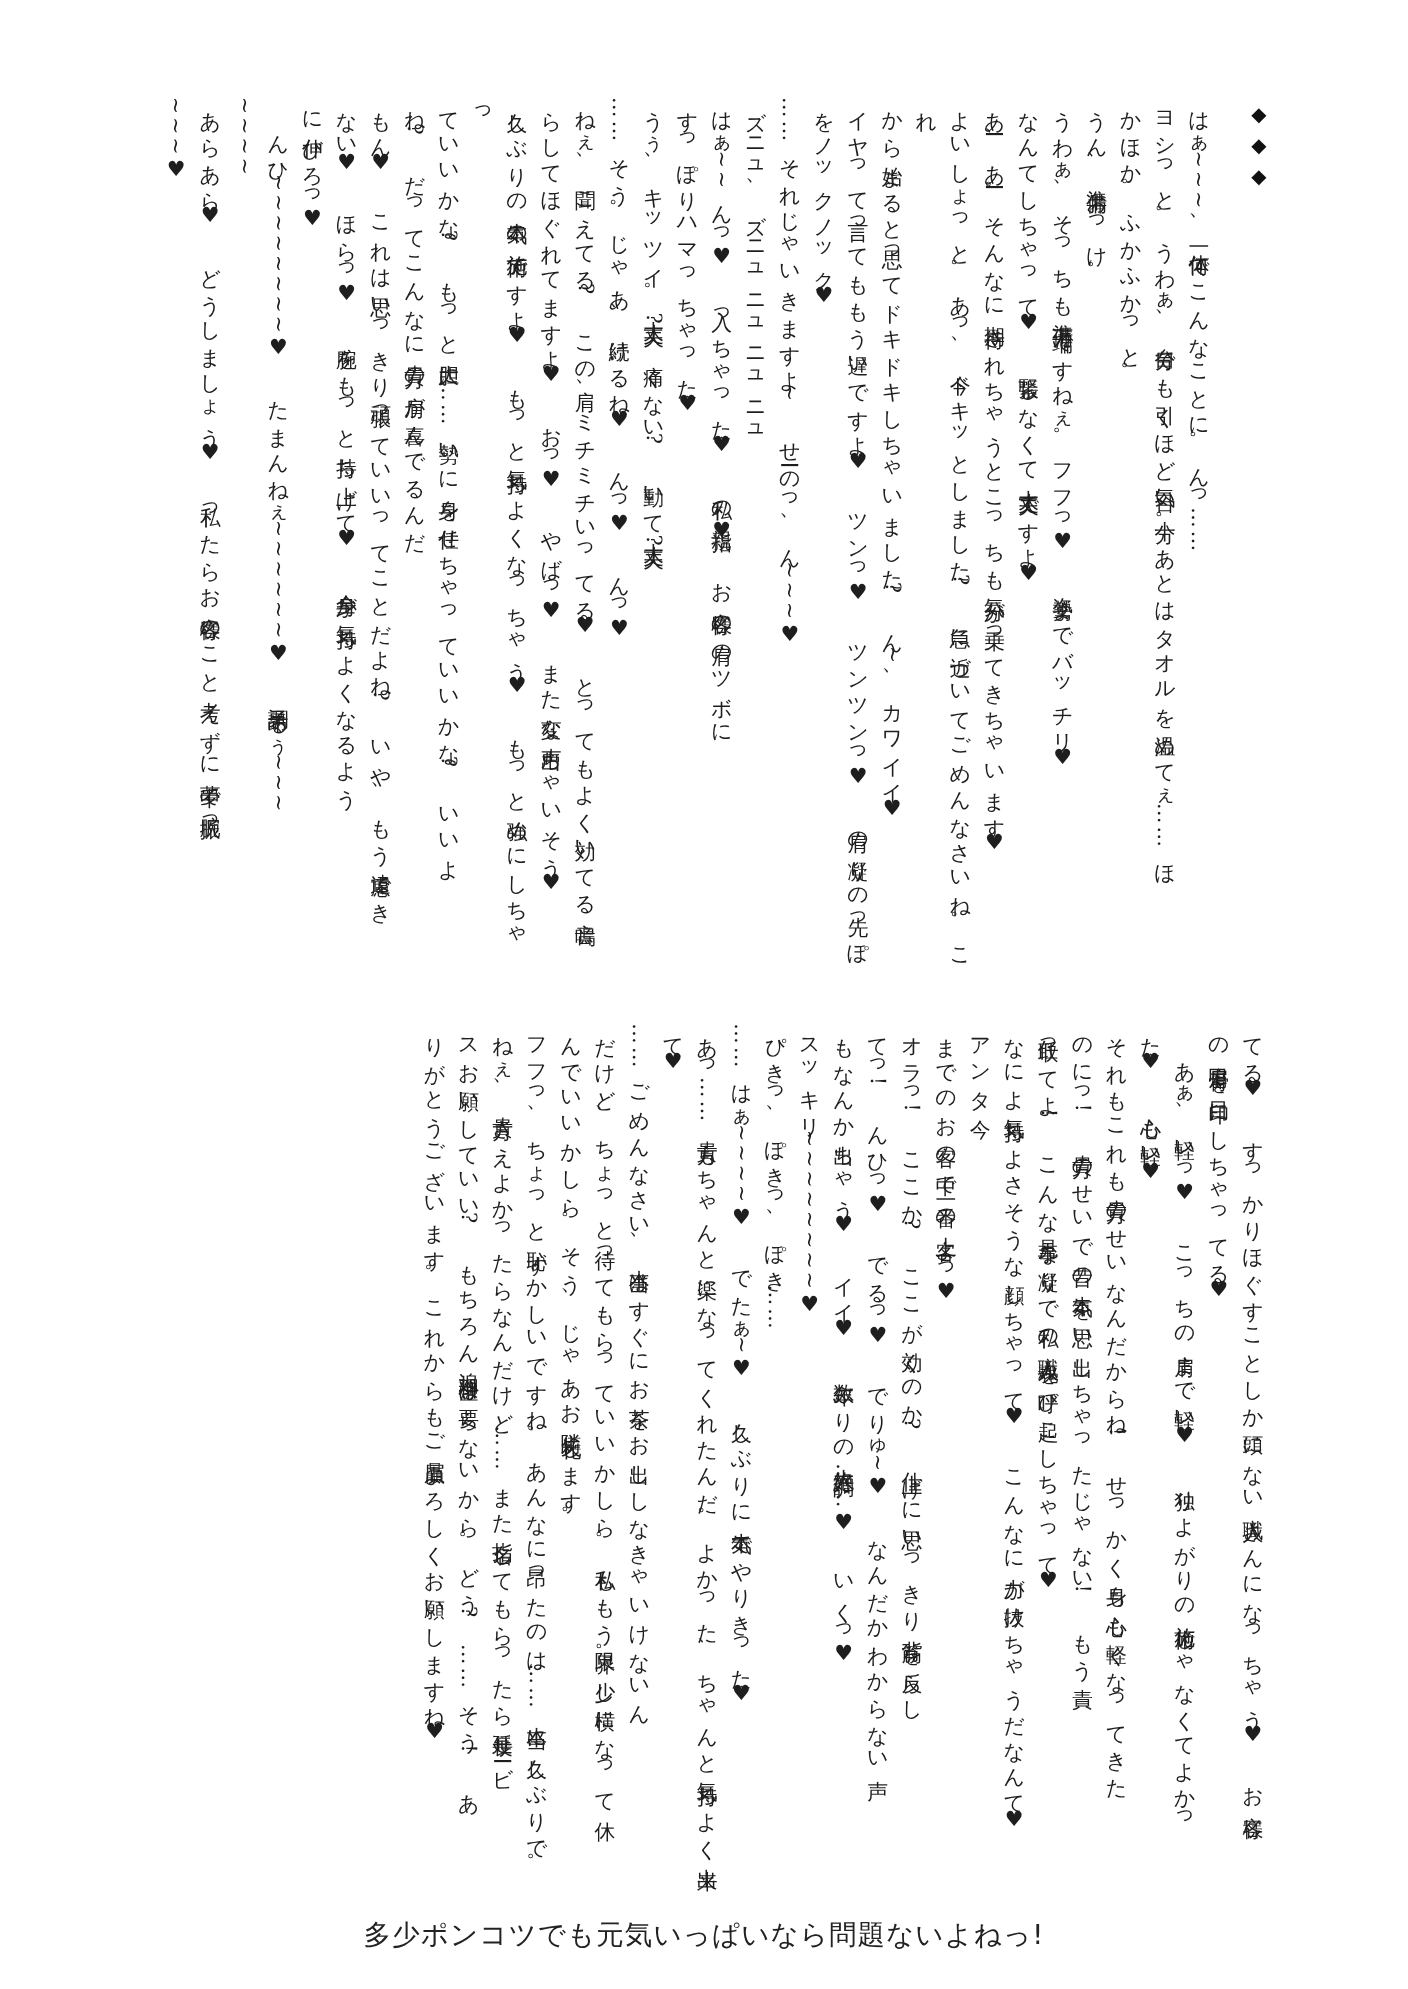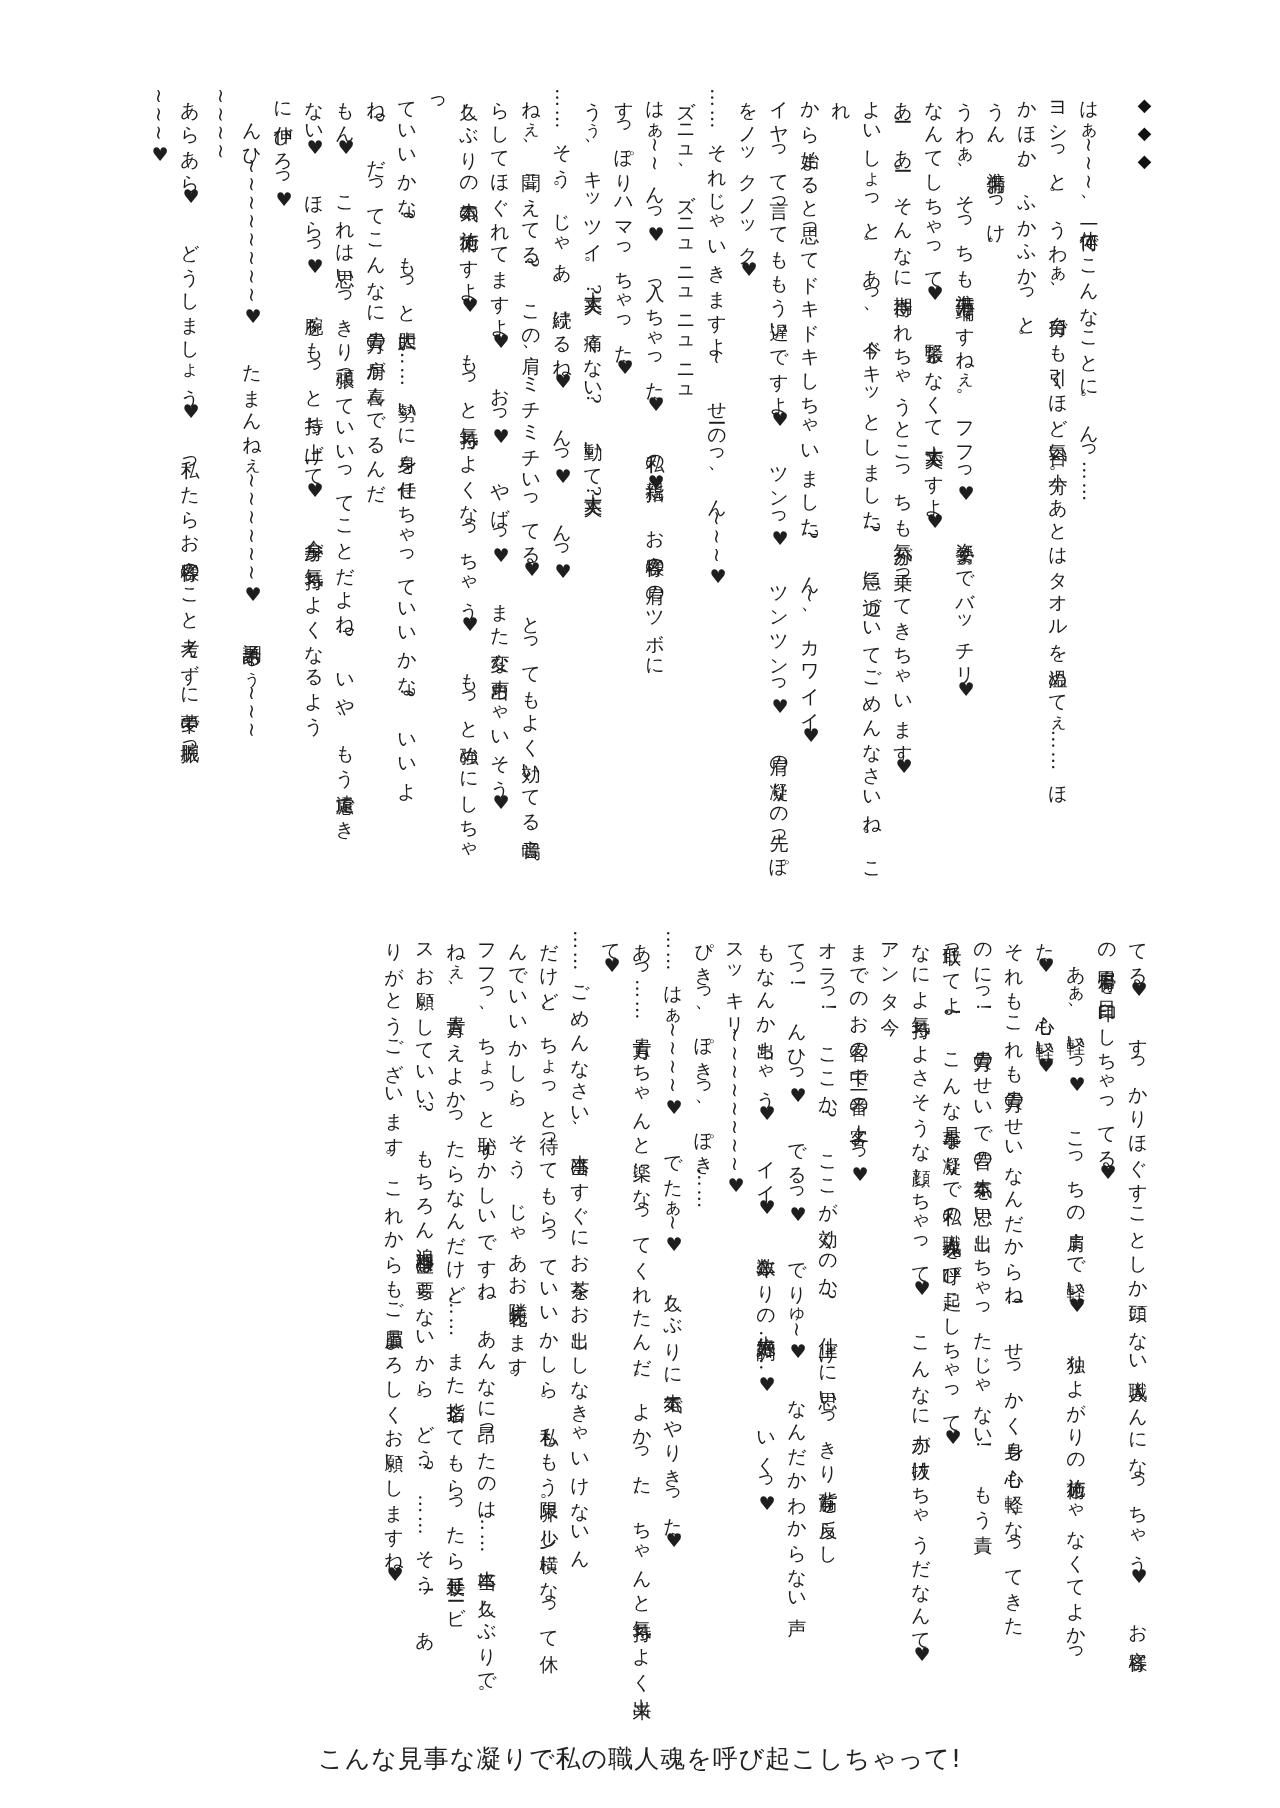--- a/index.html
+++ b/index.html
@@ -109,15 +109,15 @@
       <p class="vline">て♥</p>
       <p class="vline">……ごめんなさい、本当はすぐにお茶をお出ししなきゃいけないん</p>
       <p class="vline">だけど、ちょっと待ってもらっていいかしら。私ももう限界。少し横になって休</p>
       <p class="vline">んでいいかしら。そう、じゃあお隣失礼します。</p>
       <p class="vline">フフっ、ちょっと恥ずかしいですね。あんなに昂ったのは……本当に久しぶりで。</p>
       <p class="vline">ねぇ、貴方さえよかったらなんだけど……また指名してもらったら延長サービ</p>
       <p class="vline">スお願いしていい?　もちろん追加料金は要らないから。どう?　……そう!　あ</p>
       <p class="vline">りがとうございます。これからもご贔屓よろしくお願いしますね♥</p>
     </section>
 
-  <footer class="page-footer">こんな見事な凝りで私の職人魂を呼び起こしちゃって!</footer>
+  <footer class="page-footer">多少ポンコツでも元気いっぱいなら問題ないよねっ!</footer>
 
 </div>
 
 </body></html>

